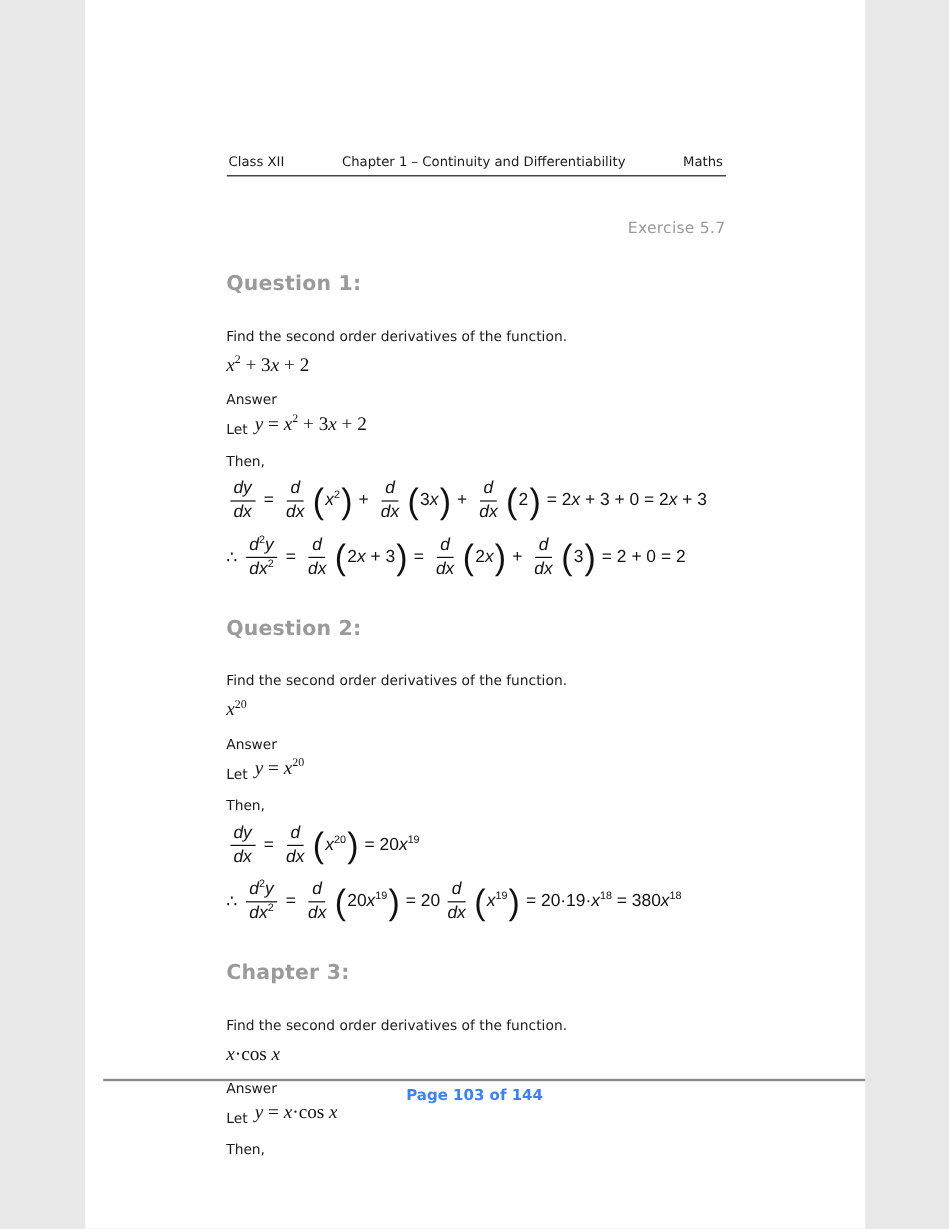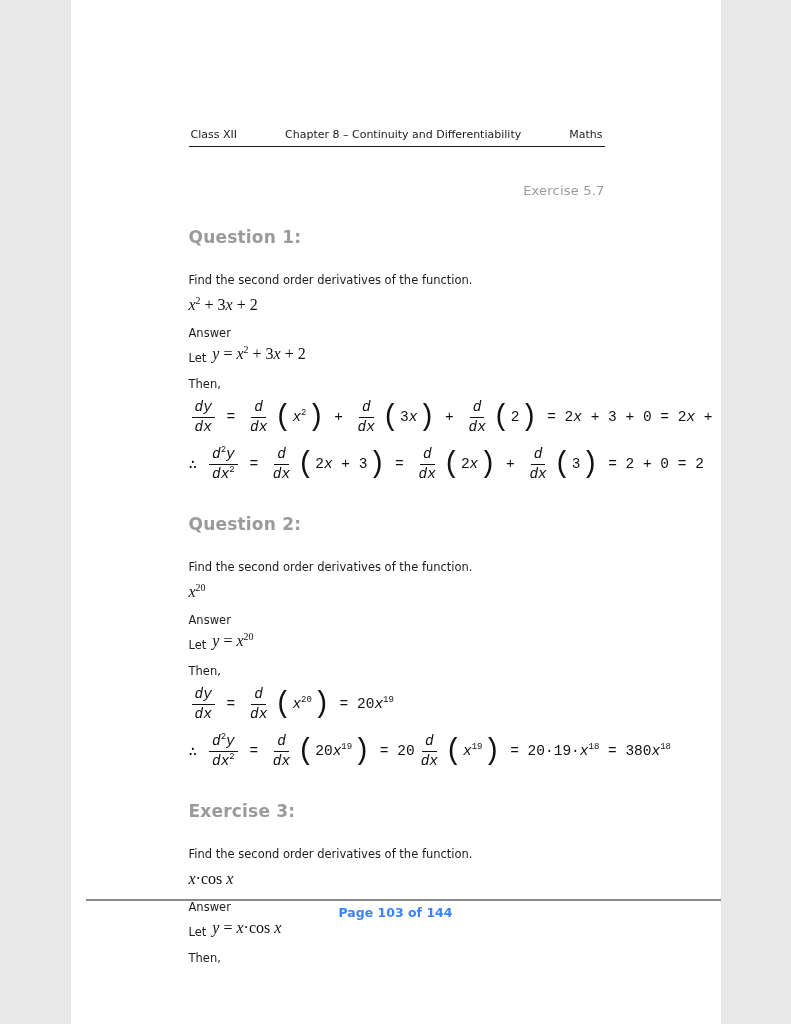--- a/index.html
+++ b/index.html
@@ -50,21 +50,21 @@
     white-space:pre;
   }
   .func{margin-top:9px;}
   .let-line{display:flex;align-items:center;margin-top:9px;}
   .let-label{font-size:11.5px;color:var(--body-text);}
   .let-line .math-inline{position:relative;top:-4px;margin-left:6px;}
   .equation{
     margin-top:5px;
     min-height:42px;
     display:flex;align-items:center;
-    font-family:Liberation Mono, monospace;
+    font-family:Liberation Sans, sans-serif;
     font-size:14.5px;color:var(--math-ink);
   }
   .mrun,.urun{white-space:pre;}
   .mrun i,.math-inline i{font-style:italic;}
   sup{font-size:.62em;line-height:0;}
   .frac{
     display:inline-flex;flex-direction:column;align-items:center;
     margin:0 3px;line-height:1.12;text-align:center;
   }
   .frac .num{border-bottom:1.1px solid var(--math-ink);padding:0 3px 1px;}
@@ -84,21 +84,21 @@
   }
 </style>
 </head>
 <body>
 
 <div class="page">
   <div class="content">
 
     <div class="header">
       <span class="h-left">Class XII</span>
-      <span class="h-center">Chapter 8 – Continuity and Differentiability</span>
+      <span class="h-center">Chapter 1 – Continuity and Differentiability</span>
       <span class="h-right">Maths</span>
     </div>
 
     <div class="exercise-title">Exercise 5.7</div>
 
     <section class="question">
       <h2 class="q-heading">Question 1:</h2>
       <p class="prompt">Find the second order derivatives of the function.</p>
       <div class="math-inline func"><span class="mrun"><i>x</i><sup>2</sup> + 3<i>x</i> + 2</span></div>
       <p class="answer">Answer</p>
@@ -217,21 +217,21 @@
             <span class="den"><i>dx</i></span>
           </span>
           <span class="paren">(</span>
           <span class="mrun"><i>x</i><sup>19</sup></span>
           <span class="paren">)</span>
           <span class="mrun"> = 20·19·<i>x</i><sup>18</sup> = 380<i>x</i><sup>18</sup></span>
         </div>
     </section>
 
     <section class="question">
-      <h2 class="q-heading">Exercise 3:</h2>
+      <h2 class="q-heading">Chapter 3:</h2>
       <p class="prompt">Find the second order derivatives of the function.</p>
       <div class="math-inline func"><span class="mrun"><i>x</i></span><span class="urun">·cos </span><span class="mrun"><i>x</i></span></div>
       <p class="answer">Answer</p>
       <div class="let-line">
         <span class="let-label">Let</span>
         <span class="math-inline"><span class="mrun"><i>y</i> = <i>x</i></span><span class="urun">·cos </span><span class="mrun"><i>x</i></span></span>
       </div>
       <p class="then">Then,</p>
     </section>
 

